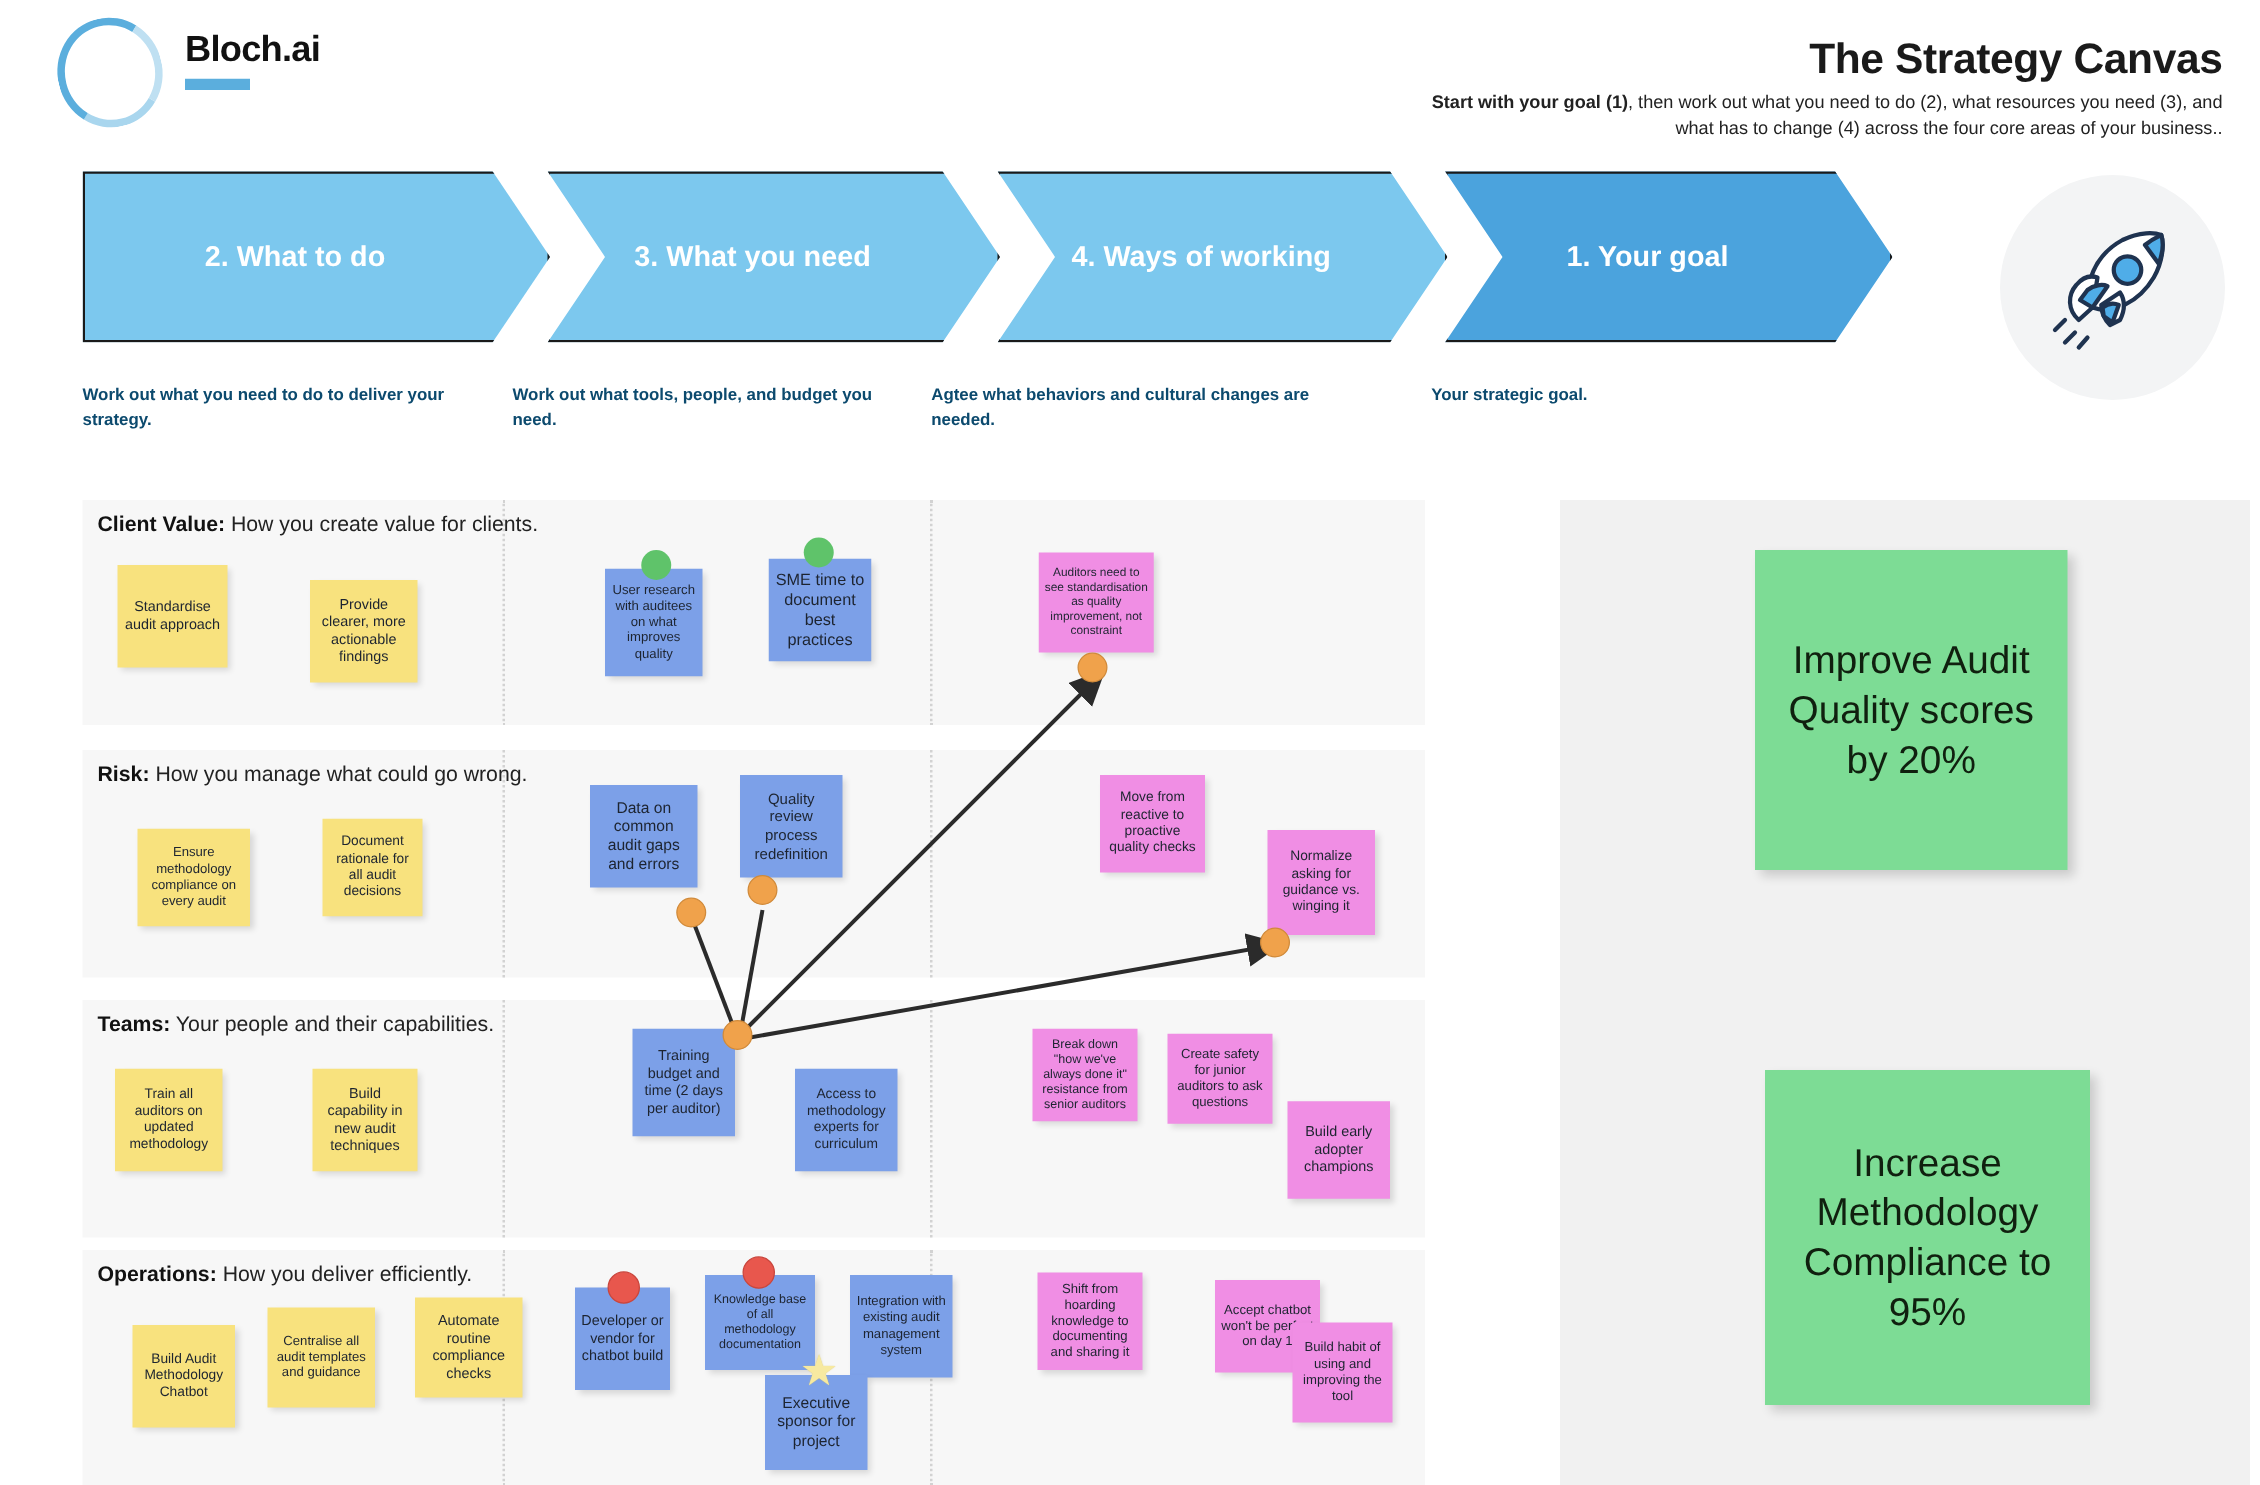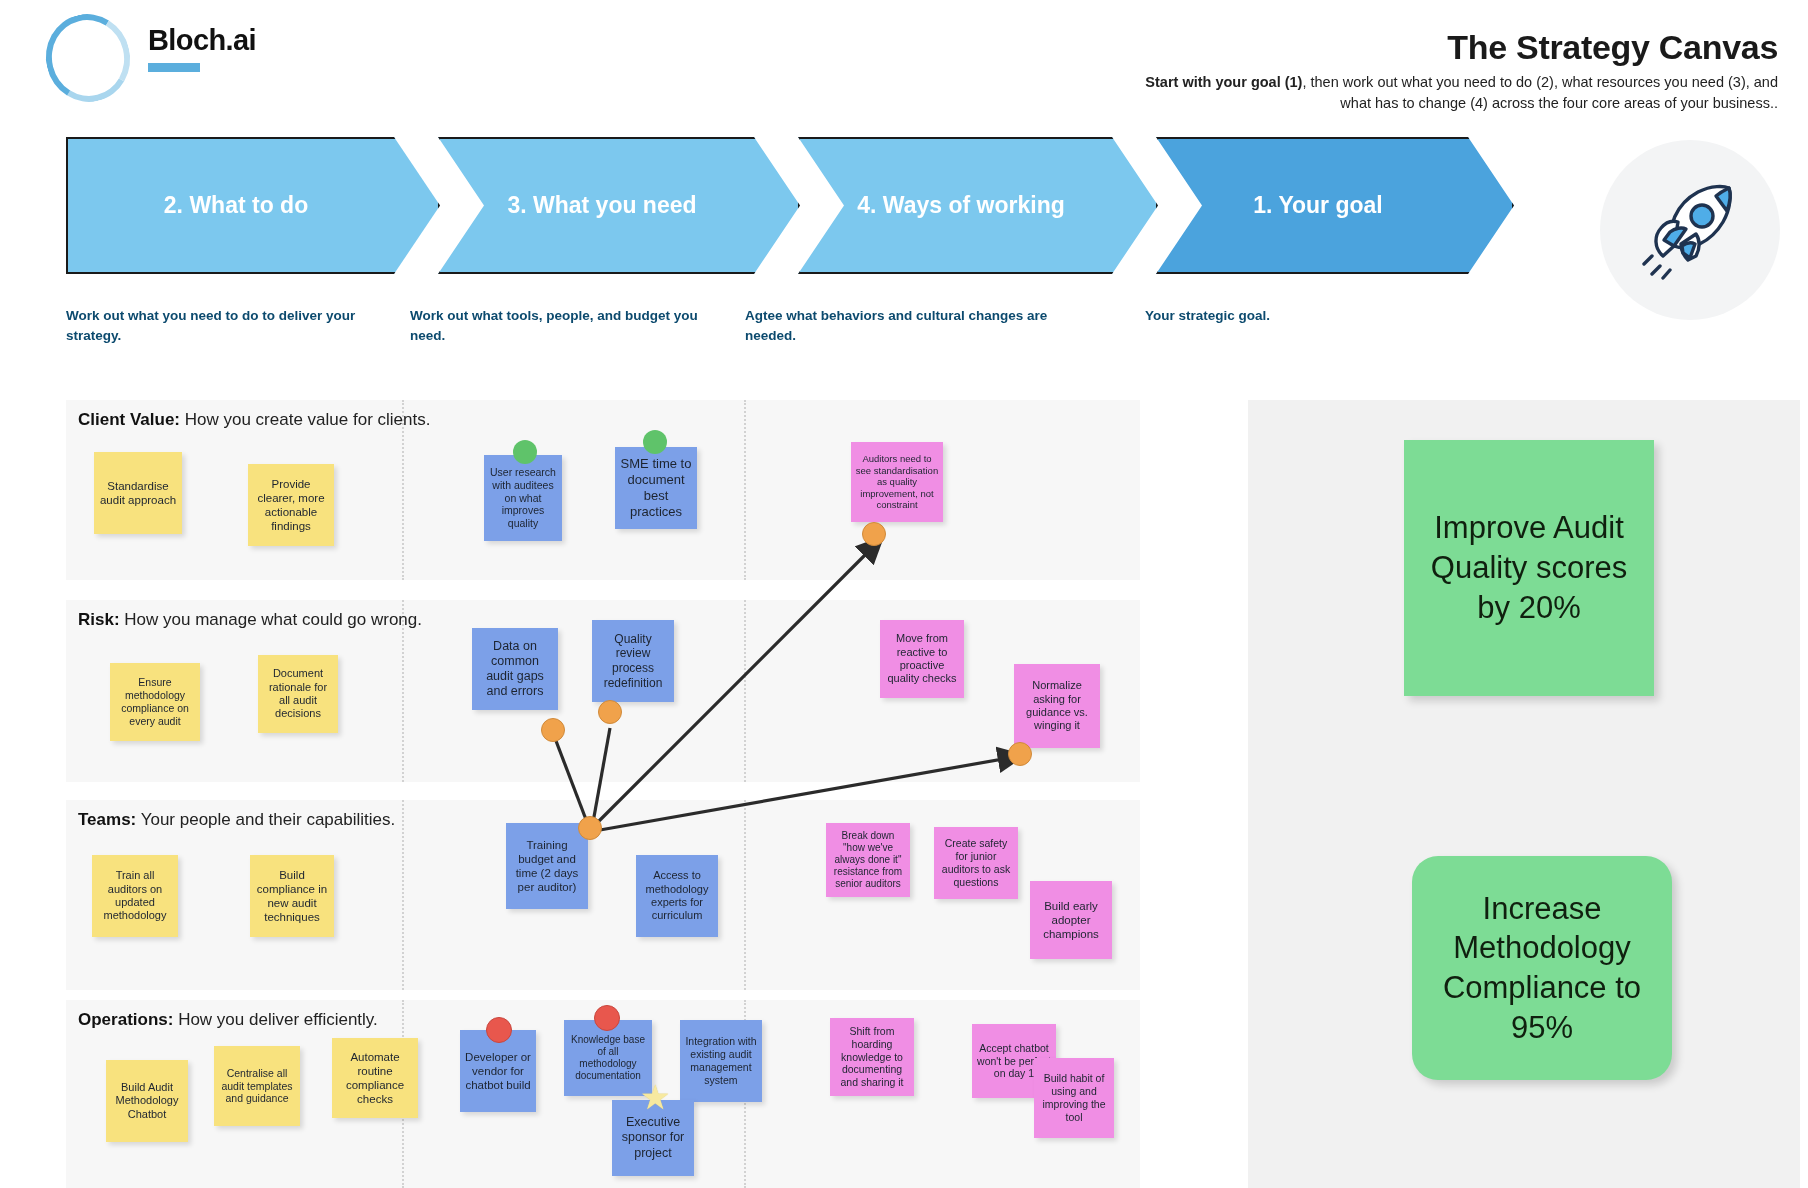--- a/index.html
+++ b/index.html
@@ -166,21 +166,21 @@
     <div class="lane-title">
       <b>Client Value:</b><span> How you create value for clients.</span>
     </div>
   </div>
   <div class="note yellow" style="left:94px;  top:452px; width:88px;  height:82px;  font-size:11.5px;">Standardise audit approach</div>
   <div class="note yellow" style="left:248px; top:464px; width:86px;  height:82px;  font-size:11.5px;">Provide clearer, more actionable findings</div>
   <div class="note blue" style="left:484px; top:455px; width:78px;  height:86px;  font-size:10.5px;">User research with auditees on what improves quality</div>
   <div class="dot green" style="left:513px; top:440px; width:24px;  height:24px;"></div>
   <div class="note blue" style="left:615px; top:447px; width:82px;  height:82px;  font-size:13px;">SME time to document best practices</div>
   <div class="dot green" style="left:643px; top:430px; width:24px;  height:24px;"></div>
-  <div class="note pink" style="left:851px; top:442px; width:92px;  height:80px;  font-size:9.5px;">Auditors need to see standardisation as quality improvement, not constraint</div>
+  <div class="note pink" style="left:831px; top:442px; width:92px;  height:80px;  font-size:9.5px;">Auditors need to see standardisation as quality improvement, not constraint</div>
 
   <div class="lane" style="top:600px; height:182px;">
     <div class="col-sep" style="left:336px; top:0; height:182px;"></div>
     <div class="col-sep" style="left:678px; top:0; height:182px;"></div>
     <div class="lane-title">
       <b>Risk:</b><span> How you manage what could go wrong.</span>
     </div>
   </div>
   <div class="note yellow" style="left:110px; top:663px; width:90px;  height:78px;  font-size:10.5px;">Ensure methodology compliance on every audit</div>
   <div class="note yellow" style="left:258px; top:655px; width:80px;  height:78px;  font-size:11px;">Document rationale for all audit decisions</div>
@@ -190,21 +190,21 @@
   <div class="note pink" style="left:1014px;top:664px; width:86px;  height:84px;  font-size:11px;">Normalize asking for guidance vs. winging it</div>
 
   <div class="lane" style="top:800px; height:190px;">
     <div class="col-sep" style="left:336px; top:0; height:190px;"></div>
     <div class="col-sep" style="left:678px; top:0; height:190px;"></div>
     <div class="lane-title">
       <b>Teams:</b><span> Your people and their capabilities.</span>
     </div>
   </div>
   <div class="note yellow" style="left:92px;  top:855px; width:86px;  height:82px;  font-size:11px;">Train all auditors on updated methodology</div>
-  <div class="note yellow" style="left:250px; top:855px; width:84px;  height:82px;  font-size:11.5px;">Build compliance in new audit techniques</div>
+  <div class="note yellow" style="left:250px; top:855px; width:84px;  height:82px;  font-size:11.5px;">Build capability in new audit techniques</div>
   <div class="note blue" style="left:506px; top:823px; width:82px;  height:86px;  font-size:11.5px;">Training budget and time (2 days per auditor)</div>
   <div class="note blue" style="left:636px; top:855px; width:82px;  height:82px;  font-size:11px;">Access to methodology experts for curriculum</div>
   <div class="note pink" style="left:826px; top:823px; width:84px;  height:74px;  font-size:10px;">Break down "how we've always done it" resistance from senior auditors</div>
   <div class="note pink" style="left:934px; top:827px; width:84px;  height:72px;  font-size:10.5px;">Create safety for junior auditors to ask questions</div>
   <div class="note pink" style="left:1030px;top:865px; width:82px;  height:78px;  font-size:11.5px;margin-top:16px;">Build early adopter champions</div>
 
   <div class="lane" style="top:1000px; height:188px;">
     <div class="col-sep" style="left:336px; top:0; height:188px;"></div>
     <div class="col-sep" style="left:678px; top:0; height:188px;"></div>
     <div class="lane-title">
@@ -237,15 +237,15 @@
     <line x1="600" y1="830" x2="1020" y2="756" stroke="#2b2b2b" stroke-width="3.2" marker-end="url(#ah)"></line>
   </svg>
   <div class="dot orange" style="left:862px;  top:522px; width:24px; height:24px;"></div>
   <div class="dot orange" style="left:541px;  top:718px; width:24px; height:24px;"></div>
   <div class="dot orange" style="left:598px;  top:700px; width:24px; height:24px;"></div>
   <div class="dot orange" style="left:578px;  top:816px; width:24px; height:24px;"></div>
   <div class="dot orange" style="left:1008px; top:742px; width:24px; height:24px;"></div>
 
   <div class="goal-panel"></div>
   <div class="goal-note" style="left:1404px; top:440px; width:250px; height:256px;">Improve Audit Quality scores by 20%</div>
-  <div class="goal-note" style="left:1412px; top:856px; width:260px; height:224px;border-radius:26px;">Increase Methodology Compliance to 95%</div>
+  <div class="goal-note" style="left:1412px; top:856px; width:260px; height:268px;">Increase Methodology Compliance to 95%</div>
 
 </div>
 
 </body></html>

